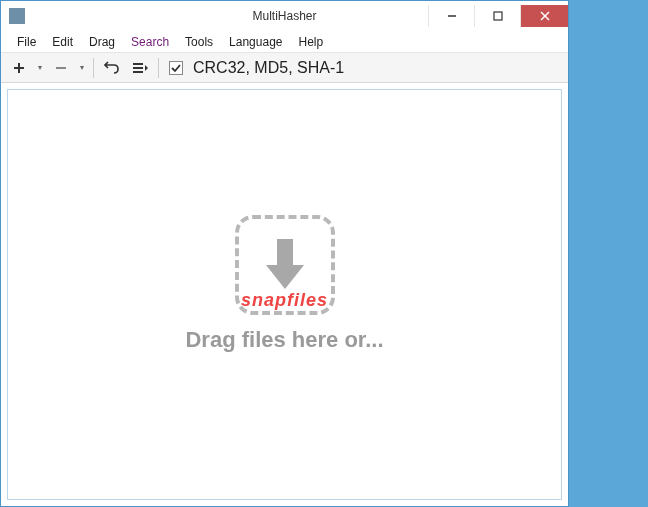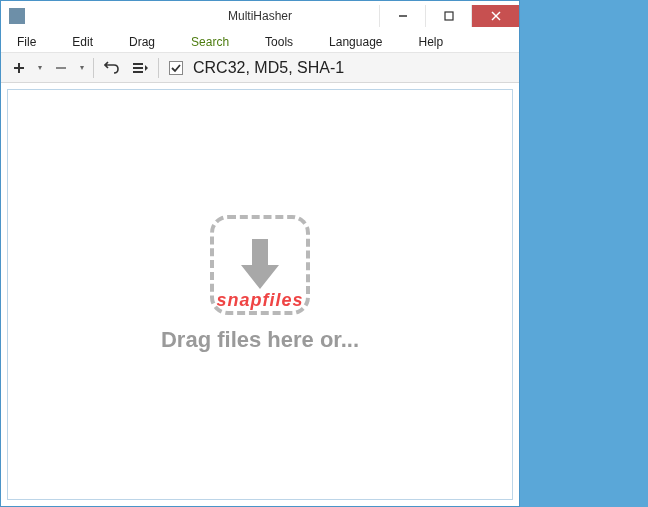--- a/index.html
+++ b/index.html
@@ -5,21 +5,21 @@
 * { box-sizing: border-box; margin: 0; padding: 0; }
 body {
   font-family: "Segoe UI", Tahoma, sans-serif;
   font-size: 12px;
   background: #5aa7d8;
   width: 648px;
   height: 507px;
   overflow: hidden;
 }
 .window {
-  width: 520px;
+  width: 569px;
   height: 507px;
   background: #fff;
   border: 1px solid #4a94c8;
   display: flex;
   flex-direction: column;
 }
 .titlebar {
   height: 30px;
   background: #ffffff;
   display: flex;
@@ -59,30 +59,30 @@
   background: #c75050;
   color: #fff;
   width: 48px;
 }
 .menubar {
   height: 22px;
   background: #fff;
   display: flex;
   align-items: center;
   padding: 0 8px;
-  gap: 20px;
+  gap: 0;
   border-bottom: 1px solid #e5e5e5;
 }
 .menu-item {
   padding: 2px 8px;
   font-size: 12px;
   color: #222;
   cursor: default;
 }
-.menu-item.disabled { color: #4d7c0f; }
+.menu-item.disabled { color: #701a75; }
 .toolbar {
   height: 30px;
   background: #f5f5f5;
   border-bottom: 1px solid #d8d8d8;
   display: flex;
   align-items: center;
   padding: 0 6px;
   gap: 4px;
 }
 .tool-btn {

